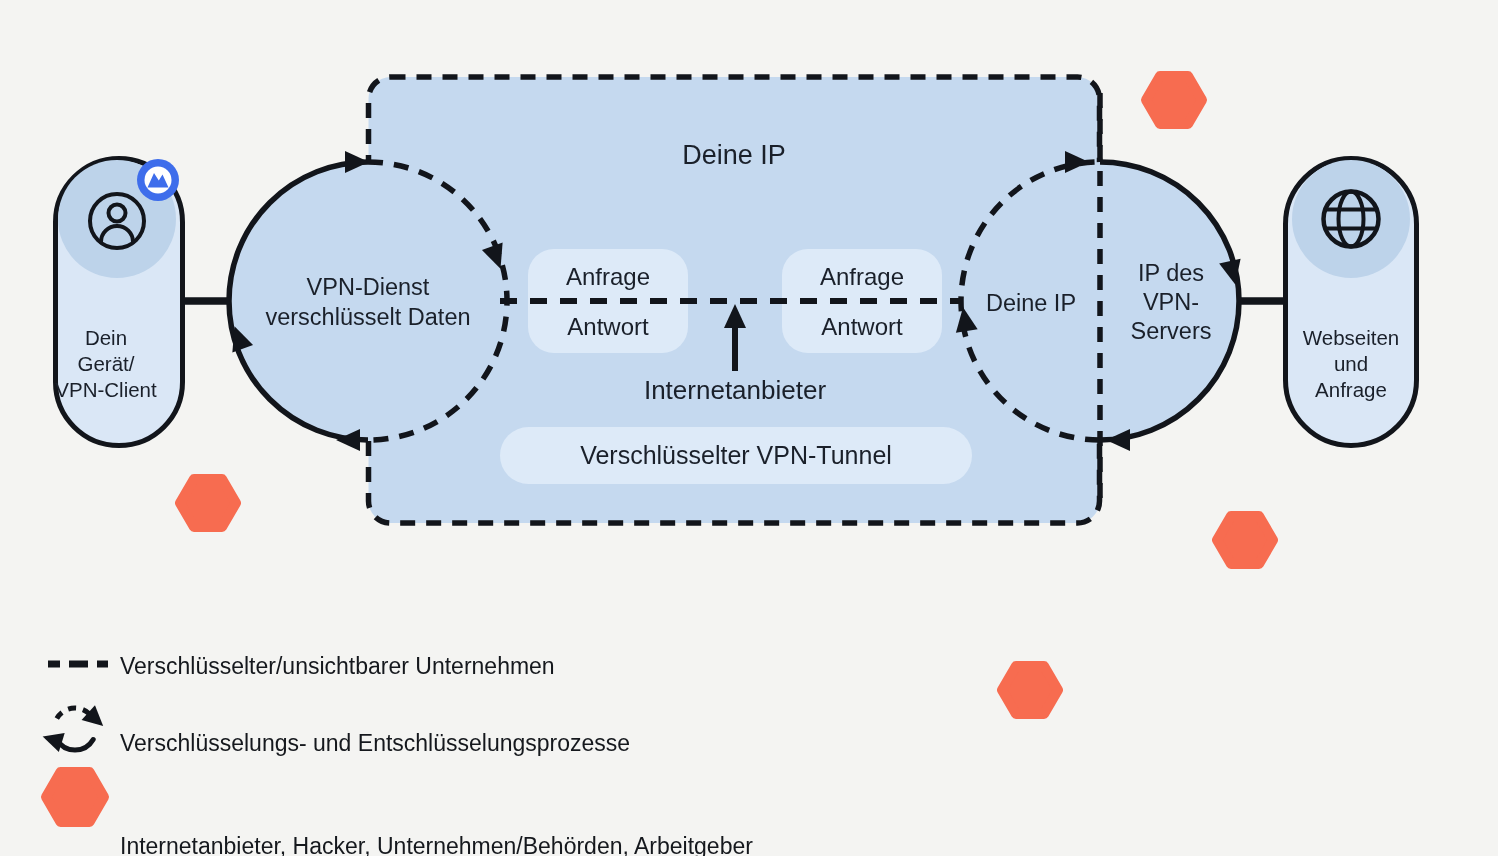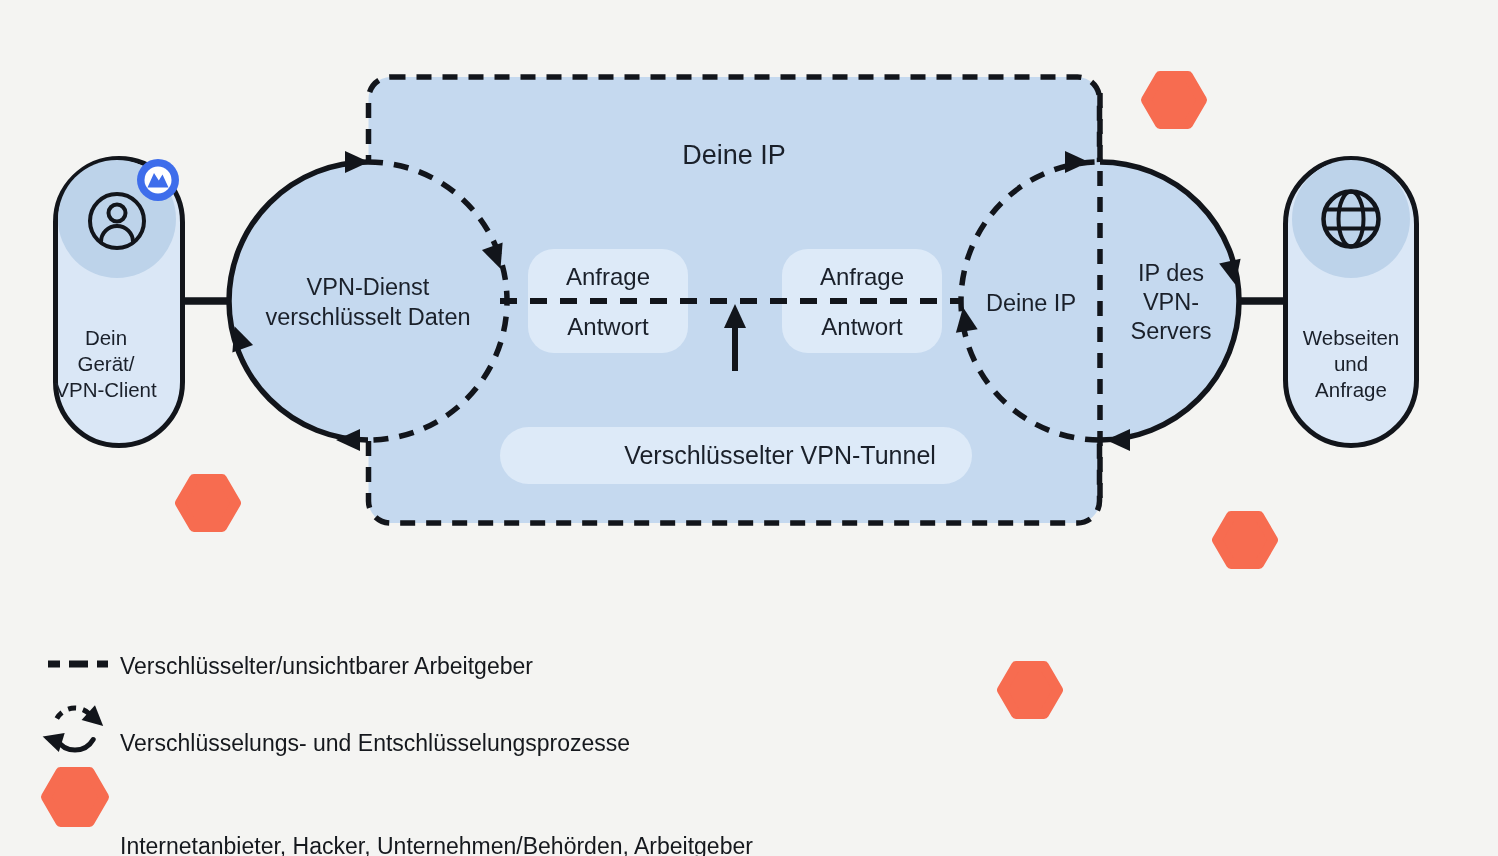--- a/index.html
+++ b/index.html
@@ -124,38 +124,39 @@
   <div class="lbl t-circle" style="left:368px;top:302px;">
     <span>VPN-Dienst</span>
     <span>verschlüsselt Daten</span>
   </div>
 
   <div class="lbl t-pill" style="left:608px;top:277px;">Anfrage</div>
   <div class="lbl t-pill" style="left:608px;top:327px;">Antwort</div>
   <div class="lbl t-pill" style="left:862px;top:277px;">Anfrage</div>
   <div class="lbl t-pill" style="left:862px;top:327px;">Antwort</div>
 
-  <div class="lbl t-tunnel" style="left:736px;top:455px;margin-left:44px;">Verschlüsselter VPN-Tunnel</div>
+  <div class="lbl t-isp" style="left:735px;top:390px;">Internetanbieter</div>
+  <div class="lbl t-tunnel" style="left:736px;top:455px;">Verschlüsselter VPN-Tunnel</div>
 
   <div class="lbl t-circle" style="left:1031px;top:303px;">Deine IP</div>
   <div class="lbl t-outer" style="left:1171px;top:302px;">
     <span>IP des</span>
     <span>VPN-</span>
     <span>Servers</span>
   </div>
 
   <div class="lbl t-capsule" style="left:106px;top:364px;">
     <span>Dein</span>
     <span>Gerät/</span>
     <span>VPN-Client</span>
   </div>
 
   <div class="lbl t-capsule" style="left:1351px;top:364px;">
     <span>Webseiten</span>
     <span>und</span>
     <span>Anfrage</span>
   </div>
 
-  <div class="legend-label" style="top:666px;">Verschlüsselter/unsichtbarer Arbeitgeber</div>
+  <div class="legend-label" style="top:666px;">Verschlüsselter/unsichtbarer Unternehmen</div>
   <div class="legend-label" style="top:731px;margin-top:12px;">Verschlüsselungs- und Entschlüsselungsprozesse</div>
   <div class="legend-label" style="top:798px;margin-top:48px;">Internetanbieter, Hacker, Unternehmen/Behörden, Arbeitgeber</div>
 
 </div>
 
 </body></html>

